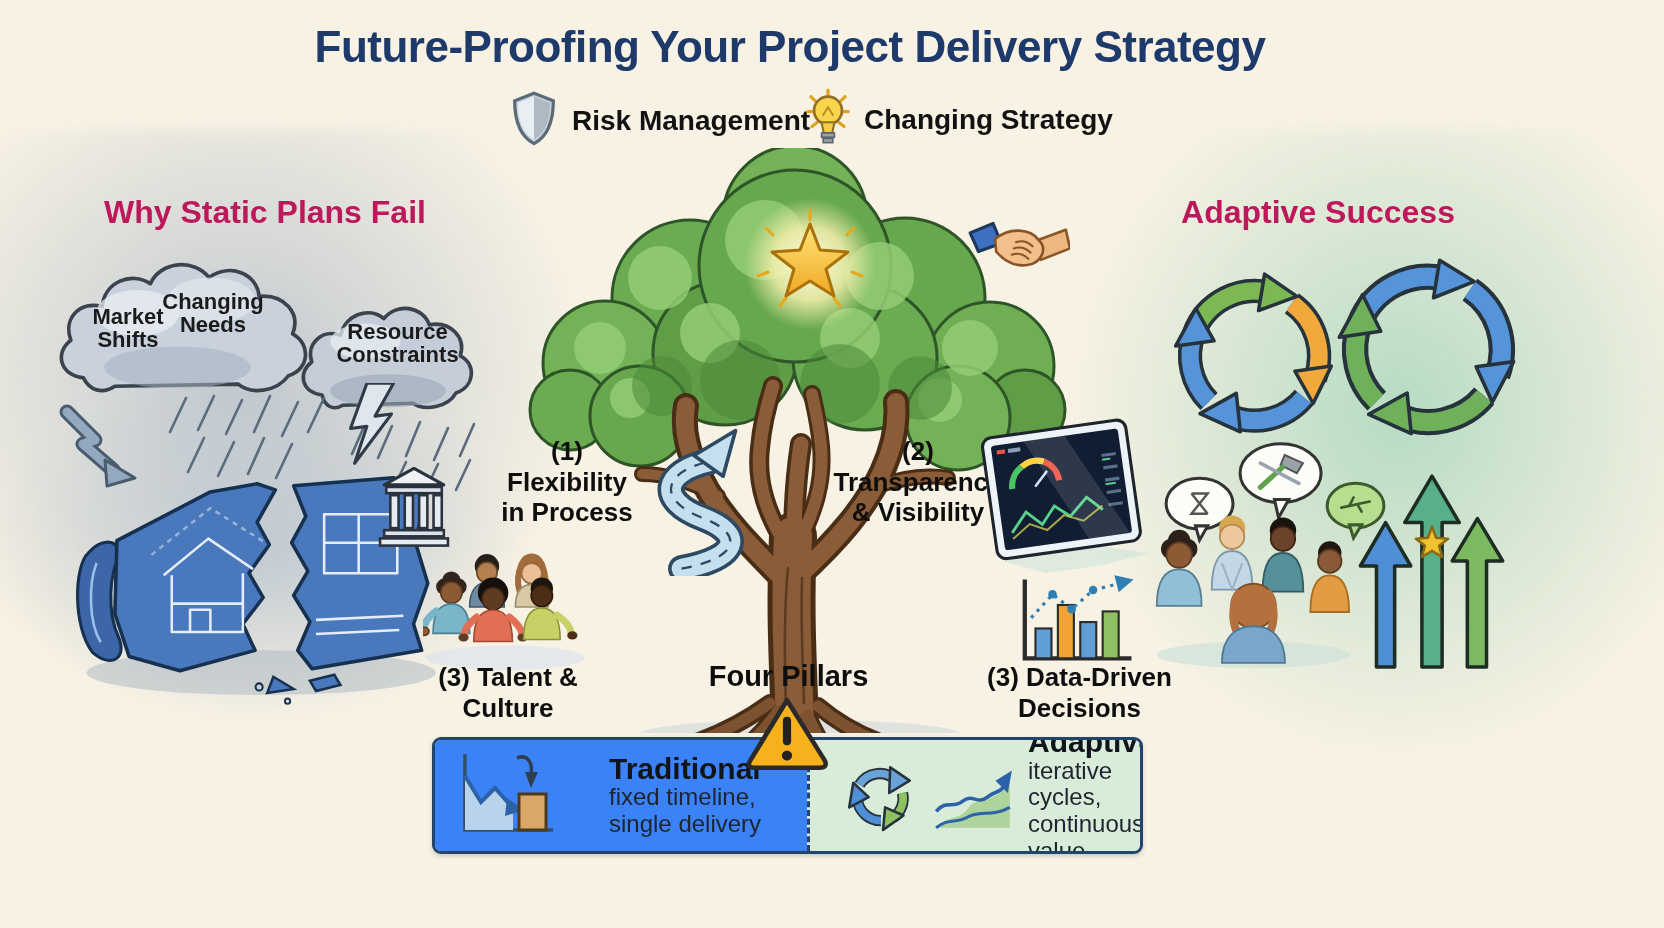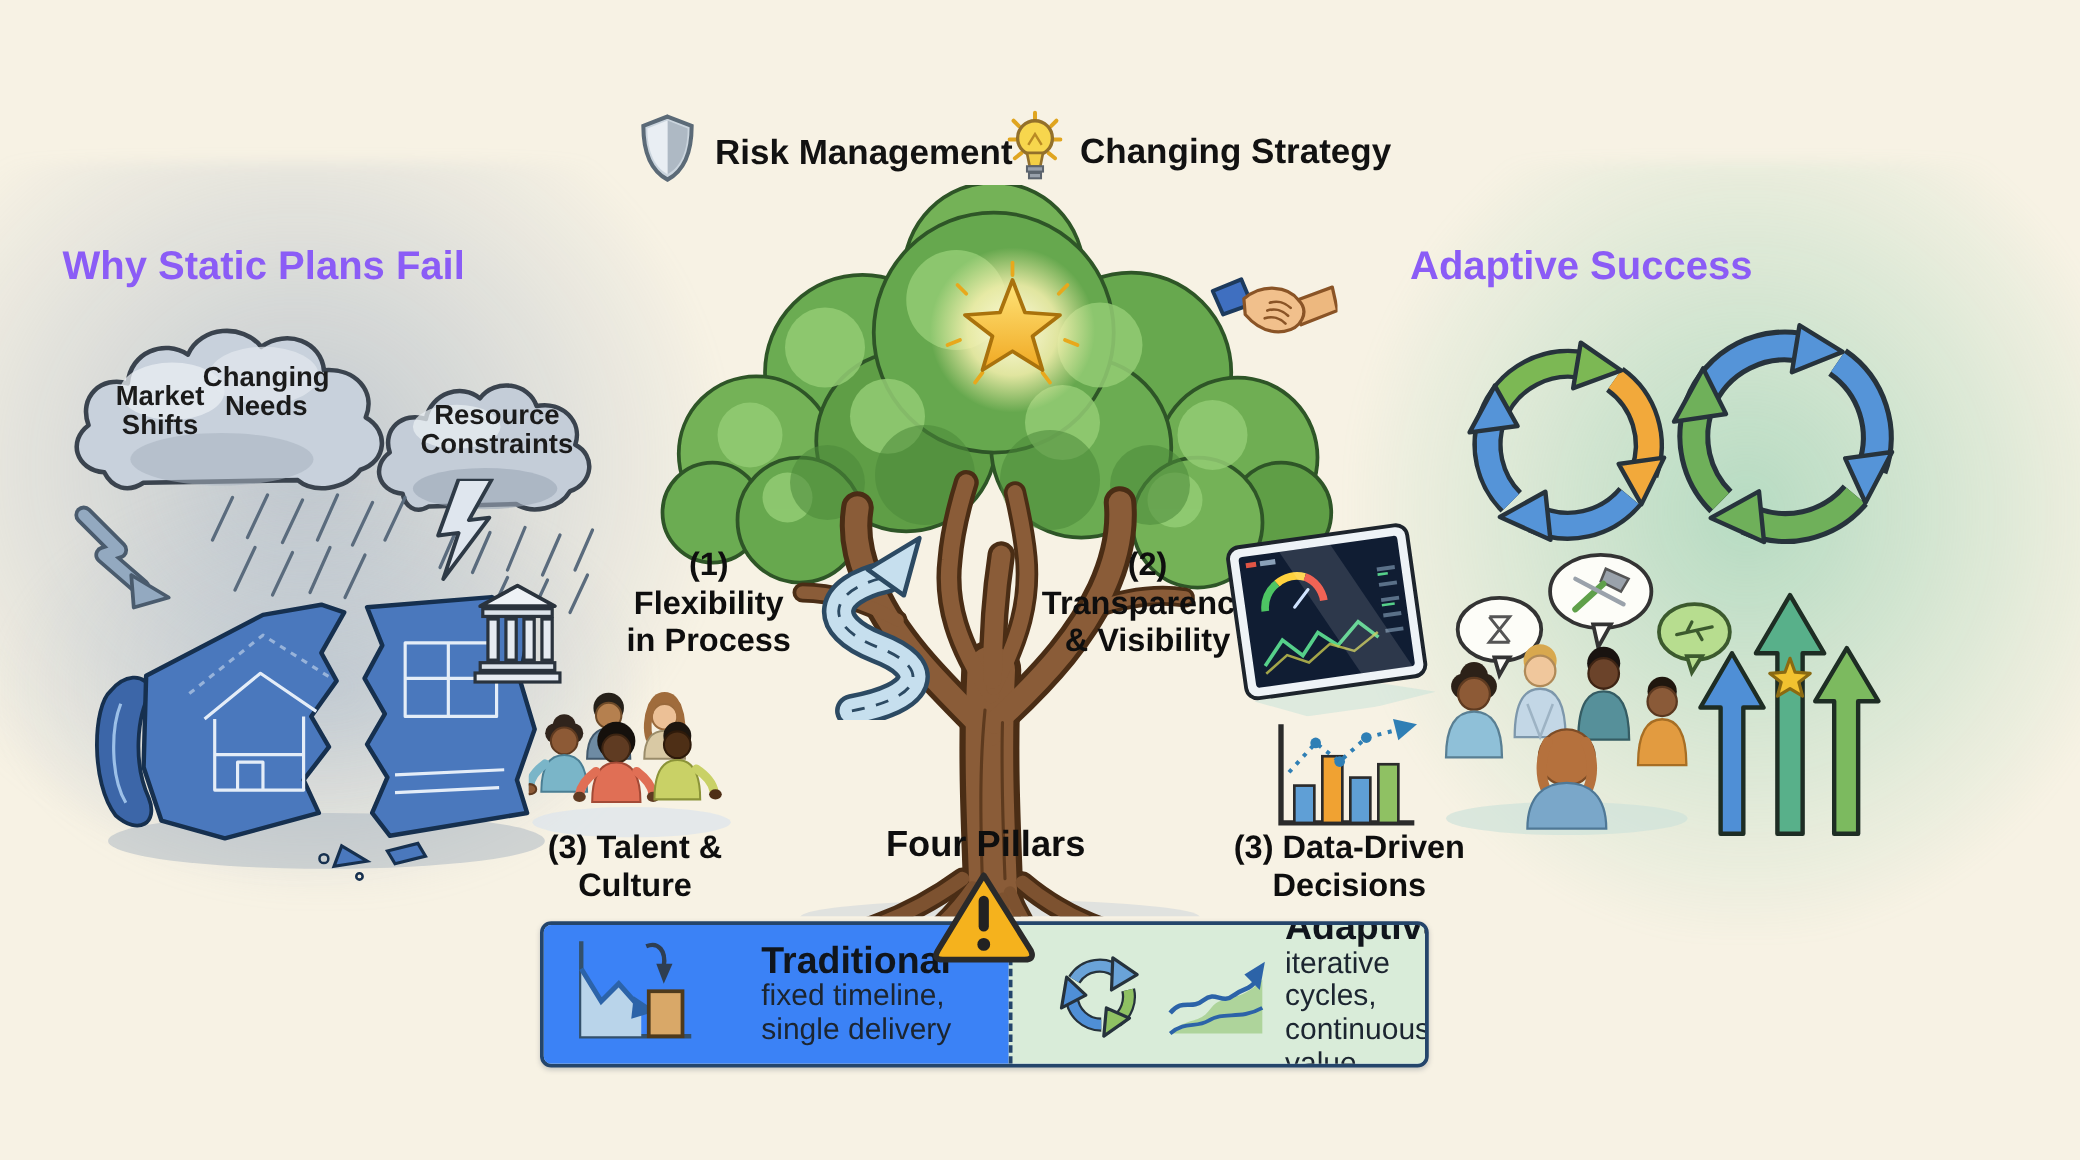--- a/index.html
+++ b/index.html
@@ -3,21 +3,21 @@
 <meta charset="utf-8">
 <style>
   html,body{margin:0;padding:0;background:#f7f2e4;}
   .canvas{position:relative;width:1664px;height:928px;background:#f7f2e4;overflow:hidden;
           font-family:"Liberation Sans",sans-serif;color:#141414;}
   .abs{position:absolute;}
   .wash{position:absolute;pointer-events:none;}
   .title{font-size:44px;font-weight:bold;color:#1d3a6b;text-align:center;letter-spacing:-0.5px;}
   .legend-row{display:flex;align-items:center;gap:14px;}
   .legend-label{font-size:28px;font-weight:bold;color:#121212;white-space:nowrap;}
-  .section-heading{font-size:32px;font-weight:bold;color:#8b5cf6;}
+  .section-heading{font-size:32px;font-weight:bold;color:#be185d;text-align:center;}
   .cloud-label{font-size:22px;font-weight:bold;color:#1b1b1b;text-align:center;line-height:1.05;white-space:pre-line;}
   .pillar-label{font-size:26px;font-weight:bold;color:#0e0e0e;text-align:center;line-height:1.18;white-space:pre-line;}
   .pillars-title{font-size:29px;font-weight:bold;color:#0e0e0e;text-align:center;}
   .compare-bar{display:flex;border:3px solid #24456b;border-radius:9px;background:#cfe0f0;overflow:hidden;
                box-shadow:0 2px 4px rgba(60,70,90,.25);}
   .compare-half{display:flex;align-items:center;gap:12px;padding:8px 10px 8px 16px;}
   .half-traditional{flex:0 0 346px;background:#3b82f6;gap:46px;}
   .half-adaptive{flex:1;background:#d9ecd9;border-left:3px dashed #24456b;}
   .compare-text{display:flex;flex-direction:column;justify-content:center;}
   .compare-title{font-size:30px;font-weight:bold;color:#10151c;line-height:1.05;}
@@ -28,20 +28,21 @@
 
 <div class="canvas">
 
   <div class="wash" style="left:-50px;top:130px;width:640px;height:580px;
               background:radial-gradient(ellipse at 45% 42%,rgba(148,166,190,.55),rgba(148,166,190,0) 70%);filter:blur(6px);"></div>
   <div class="wash" style="left:0px;top:380px;width:520px;height:340px;
               background:radial-gradient(ellipse at 50% 50%,rgba(160,178,200,.45),rgba(160,178,200,0) 72%);filter:blur(8px);"></div>
   <div class="wash" style="left:1080px;top:130px;width:610px;height:620px;
               background:radial-gradient(ellipse at 52% 45%,rgba(129,200,166,.55),rgba(129,200,166,0) 72%);filter:blur(6px);"></div>
 
+  <div class="abs title" style="left:40px;top:22px;width:1500px;">Future-Proofing Your Project Delivery Strategy</div>
 
   <div class="abs legend-row" style="left:510px;top:90px;">
     <span>
       <svg width="48" height="58" viewBox="0 0 44 54">
         <path d="M 22 3 L 40 10 C 40 28 35 43 22 50 C 9 43 4 28 4 10 Z" fill="#cbd5de" stroke="#5b6a77" stroke-width="3"></path>
         <path d="M 22 6 L 37 12 C 37 27 33 40 22 46 Z" fill="#aeb9c4"></path>
         <path d="M 22 6 L 7 12 C 7 27 11 40 22 46 Z" fill="#e9eef3"></path>
       </svg>
     </span>
     <span class="legend-label">Risk Management</span>

